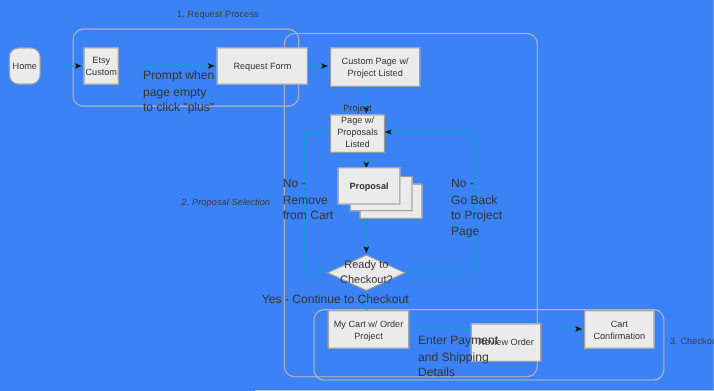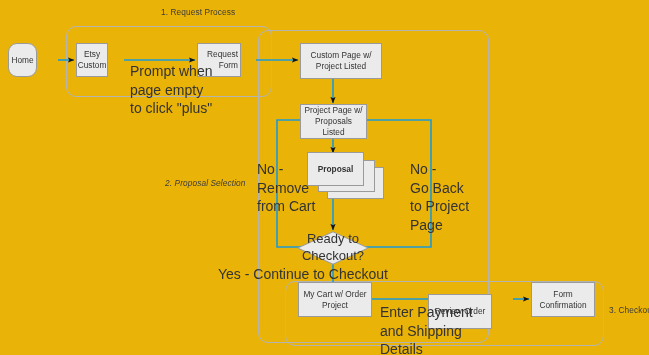--- a/index.html
+++ b/index.html
@@ -4,21 +4,21 @@
 <style>
   html, body {
     margin: 0;
     padding: 0;
     background: #ffffff;
   }
   #canvas {
     position: relative;
     width: 649px;
     height: 355px;
-    background: #eab308;
+    background: #3b82f6;
     font-family: "Liberation Sans", sans-serif;
     overflow: hidden;
   }
   svg#wires {
     position: absolute;
     left: 0; top: 0;
     width: 649px;
     height: 355px;
     pointer-events: none;
   }
@@ -67,28 +67,28 @@
     position: absolute;
   }
   .diamond-label {
     position: absolute;
     left: 0; top: 0;
     width: 100%; height: 100%;
     display: flex;
     align-items: center;
     justify-content: center;
     text-align: center;
-    font-size: 13px;
+    font-size: 10px;
     line-height: 1.3;
     color: #333333;
   }
   
   .edge-label {
     position: absolute;
-    font-size: 14px;
+    font-size: 11px;
     line-height: 1.33;
     color: #333333;
     white-space: pre-line;
   }
 </style>
 </head>
 <body>
 
 <div id="canvas">
 
@@ -133,30 +133,30 @@
   </svg>
 
   <div class="node rounded" style="left:8px; top:43px; width:29px; height:34px;">
     <span class="node-text">Home</span>
   </div>
 
   <div class="node" style="left:76px; top:43px; width:32px; height:34px;">
     <span class="node-text">Etsy Custom</span>
   </div>
 
-  <div class="node" style="left:197px; top:43px; width:44px; height:34px;text-align:right;">
+  <div class="node" style="left:197px; top:43px; width:83px; height:34px;">
     <span class="node-text">Request Form</span>
   </div>
 
   <div class="node" style="left:300px; top:43px; width:82px; height:36px; white-space:pre-line;">
     <span class="node-text">Custom Page w/
 Project Listed</span>
   </div>
 
-  <div class="node" style="left:300px; top:104px; width:67px; height:35px; white-space:pre-line;">
+  <div class="node" style="left:300px; top:104px; width:50px; height:35px; white-space:pre-line;align-items:flex-end;">
     <span class="node-text">Project Page w/
 Proposals
 Listed</span>
   </div>
 
   <div class="node stack-back" style="left:327px; top:167px; width:57px; height:32px;"></div>
   <div class="node stack-back" style="left:318px; top:160px; width:57px; height:32px;"></div>
   <div class="node" style="left:307px; top:152px; width:57px; height:34px;font-weight:bold;">
     <span class="node-text">Proposal</span>
   </div>
@@ -172,37 +172,37 @@
   <div class="node" style="left:298px; top:282px; width:74px; height:35px; white-space:pre-line;">
     <span class="node-text">My Cart w/ Order
 Project</span>
   </div>
 
   <div class="node" style="left:428px; top:282px; width:64px; height:35px;margin-top:12px;">
     <span class="node-text">Review Order</span>
   </div>
 
   <div class="node" style="left:531px; top:282px; width:64px; height:35px; white-space:pre-line;">
-    <span class="node-text">Form
+    <span class="node-text">Cart
 Confirmation</span>
   </div>
 
   <div class="edge-label" style="left:130px; top:62px;">Prompt when
 page empty
 to click "plus"</div>
 
 
   <div class="edge-label" style="left:257px; top:160px;">No -
 Remove
 from Cart</div>
 
   <div class="edge-label" style="left:410px; top:160px;">No -
 Go Back
 to Project
 Page</div>
 
-  <div class="edge-label" style="left:218px; top:265px;">Yes - Continue to Checkout</div>
+  <div class="edge-label" style="left:238px; top:265px;">Yes - Continue to Checkout</div>
 
   <div class="edge-label" style="left:380px; top:303px;">Enter Payment
 and Shipping
 Details</div>
 
 </div>
 
 </body></html>

